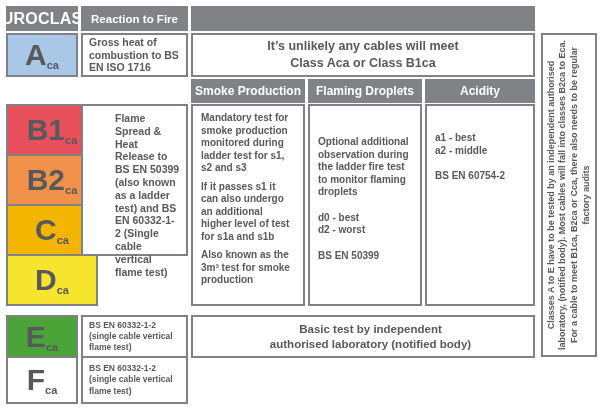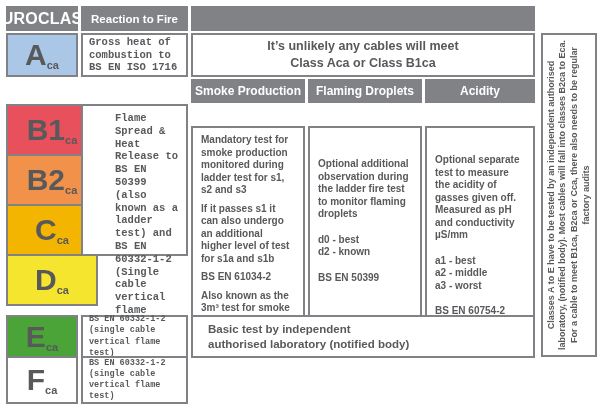--- a/index.html
+++ b/index.html
@@ -38,26 +38,26 @@
   .bg-b1 { background:var(--b1_red); }
   .bg-b2 { background:var(--b2_orange); }
   .bg-c  { background:var(--c_amber); }
   .bg-d  { background:var(--d_yellow); }
   
   .biglabel { display:inline-flex; align-items:baseline; color:var(--text_dark); }
   .big   { font-size:30px; font-weight:700; line-height:1; }
   .subsc { font-size:11px; font-weight:700; position:relative; top:4px; }
   
   .desc { display:flex; flex-direction:column; justify-content:center;
-          padding:4px 6px; font-weight:700; font-size:10.5px; line-height:1.22;font-family:Liberation Mono, monospace; }
+          padding:4px 6px; font-weight:700; font-size:10.5px; line-height:1.22; }
   .desc-b1c { left:81px; top:104px; width:107px; height:152px; justify-content:flex-start; padding-top:6px;padding-left:32px; }
   .desc-d   { left:81px; top:254px; width:107px; height:52px; }
   .desc-small { font-size:8.5px; line-height:1.3; padding:3px 6px; }
   
-  .body { font-size:10px; font-weight:600; line-height:1.25; padding:6px 8px;margin-top:22px; }
+  .body { font-size:10px; font-weight:600; line-height:1.25; padding:6px 8px; }
   .cell-smoke    { left:191px; top:104px; width:114px; height:202px; }
   .cell-droplets { left:308px; top:104px; width:114px; height:202px; padding-top:30px; }
   .cell-acidity  { left:425px; top:104px; width:110px; height:202px; padding-top:26px; }
   .para   { margin:0 0 6px 0; }
   .gap-lg { margin-bottom:13px; }
   .rating { margin:0; }
   .std    { margin-top:13px; }
   
   .side-note { left:541px; top:33px; width:56px; height:324px; }
   .vert {
@@ -67,21 +67,21 @@
     font-size:9px; font-weight:700; line-height:1.3; color:var(--text_dark);
   }
   
   .box-e  { left:6px;  top:315px; width:72px;  height:43px; background:var(--e_green); }
   .desc-e { left:81px; top:315px; width:107px; height:43px; }
   .main-e { left:191px; top:315px; width:344px; height:43px; }
   .box-f  { left:6px;  top:356px; width:72px;  height:48px; background:var(--f_white); }
   .desc-f { left:81px; top:356px; width:107px; height:48px; }
   .main-f { left:191px; top:356px; width:344px; height:48px; }
   .mainrow { display:flex; flex-direction:column; justify-content:center;
-             padding-left:15px; font-size:11.5px; font-weight:700; line-height:1.3; }
+             padding-left:15px; font-size:11.5px; font-weight:700; line-height:1.3;text-align:center; }
   .classbox { display:flex; align-items:center; justify-content:center; }
 </style>
 </head>
 <body>
 
 <div class="stage">
 
   <div class="hdr hdr-euroclass">EUROCLASS</div>
   <div class="hdr hdr-reaction">Reaction to Fire</div>
   <div class="hdr hdr-spacer"></div>
@@ -127,36 +127,33 @@
         <span class="subsc">ca</span>
       </span>
     </div>
   </div>
 
   <div class="cell desc desc-b1c">Flame Spread &amp; Heat Release to BS EN 50399 (also known as a ladder test) and BS EN 60332-1-2 (Single cable vertical flame test)</div>
 
   <div class="cell body cell-smoke">
     <p class="para">Mandatory test for smoke production monitored during ladder test for s1, s2 and s3</p>
     <p class="para">If it passes s1 it can also undergo an additional higher level of test for s1a and s1b</p>
-    <p class="para">BS EN 61034-2</p>
     <p class="para">Also known as the 3m³ test for smoke production</p>
   </div>
 
   <div class="cell body cell-droplets">
     <p class="para gap-lg">Optional additional observation during the ladder fire test to monitor flaming droplets</p>
     <div class="rating">d0 - best</div>
-    <div class="rating">d2 - known</div>
+    <div class="rating">d2 - worst</div>
     <div class="std">BS EN 50399</div>
   </div>
 
   <div class="cell body cell-acidity">
-    <p class="para gap-lg">Optional separate test to measure the acidity of gasses given off. Measured as pH and conductivity µS/mm</p>
     <div class="rating">a1 - best</div>
     <div class="rating">a2 - middle</div>
-    <div class="rating">a3 - worst</div>
     <div class="std">BS EN 60754-2</div>
   </div>
 
   <div class="cell side-note">
     <div class="vert">Classes A to E have to be tested by an independent authorised laboratory, (notified body). Most cables will fall into classes B2ca to Eca. For a cable to meet B1ca, B2ca or Cca, there also needs to be regular factory audits</div>
   </div>
 
   <div class="cell box-e classbox">
     <span class="biglabel">
       <span class="big">E</span>

